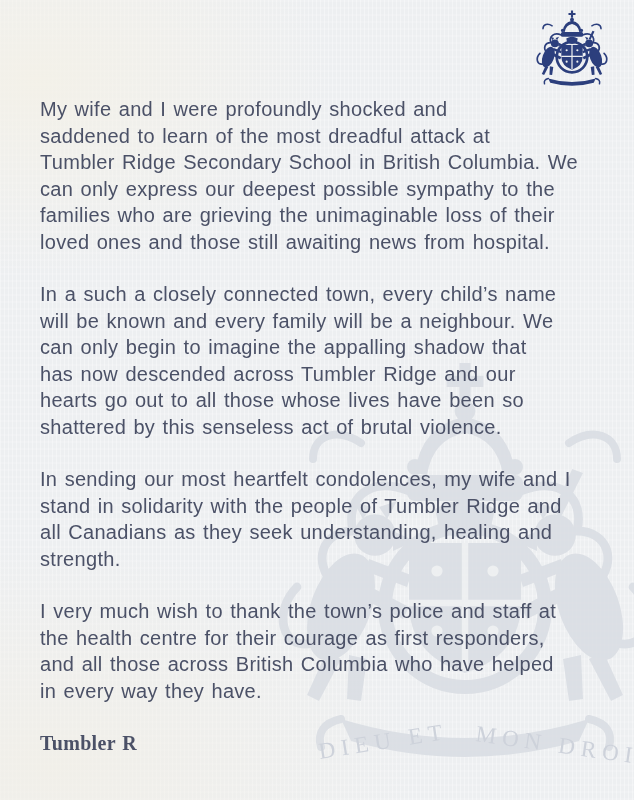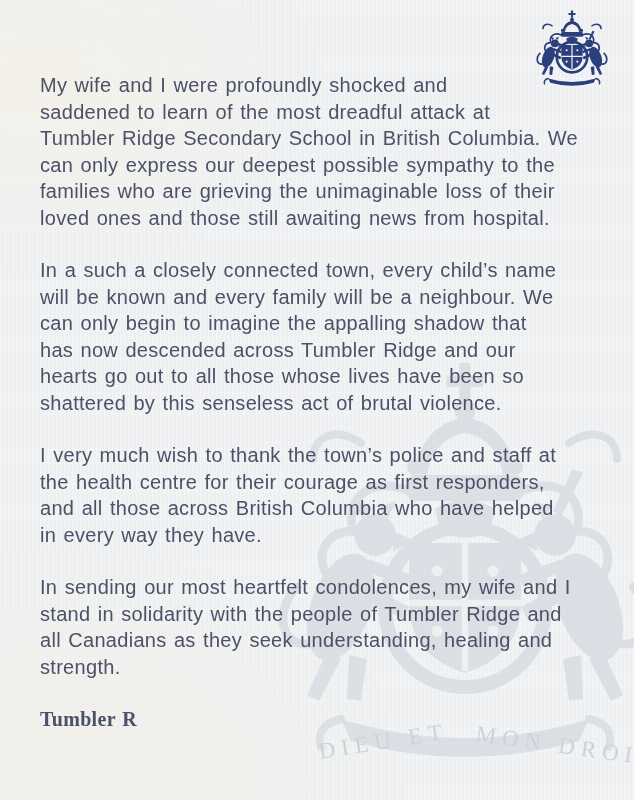--- a/index.html
+++ b/index.html
@@ -25,21 +25,21 @@
     width:480px; height:440px;
     color:#d9dde3;
     opacity:.85;
   }
   .watermark text{
     font-family:"Liberation Serif", serif;
     font-size:23px; letter-spacing:6px;
     fill:#c8cdd7;
   }
   .letter{
-    position:absolute; left:40px; top:72px; width:586px;
+    position:absolute; left:40px; top:96px; width:586px;
   }
   .letter p{
     margin:0 0 26px 0;
     white-space:pre-line;
     font-size:20px; line-height:26.5px;
     letter-spacing:.3px; word-spacing:1.5px;
     color:#4b5167;
   }
   .signature{
     font-family:"Liberation Serif", serif;
@@ -127,24 +127,24 @@
 Tumbler Ridge Secondary School in British Columbia. We
 can only express our deepest possible sympathy to the
 families who are grieving the unimaginable loss of their
 loved ones and those still awaiting news from hospital.</p>
     <p>In a such a closely connected town, every child’s name
 will be known and every family will be a neighbour. We
 can only begin to imagine the appalling shadow that
 has now descended across Tumbler Ridge and our
 hearts go out to all those whose lives have been so
 shattered by this senseless act of brutal violence.</p>
+    <p>In sending our most heartfelt condolences, my wife and I
+stand in solidarity with the people of Tumbler Ridge and
+all Canadians as they seek understanding, healing and
+strength.</p>
     <p>I very much wish to thank the town’s police and staff at
 the health centre for their courage as first responders,
 and all those across British Columbia who have helped
 in every way they have.</p>
-    <p>In sending our most heartfelt condolences, my wife and I
-stand in solidarity with the people of Tumbler Ridge and
-all Canadians as they seek understanding, healing and
-strength.</p>
     <p class="signature">Tumbler R</p>
   </div>
 
 </div>
 
 </body></html>

